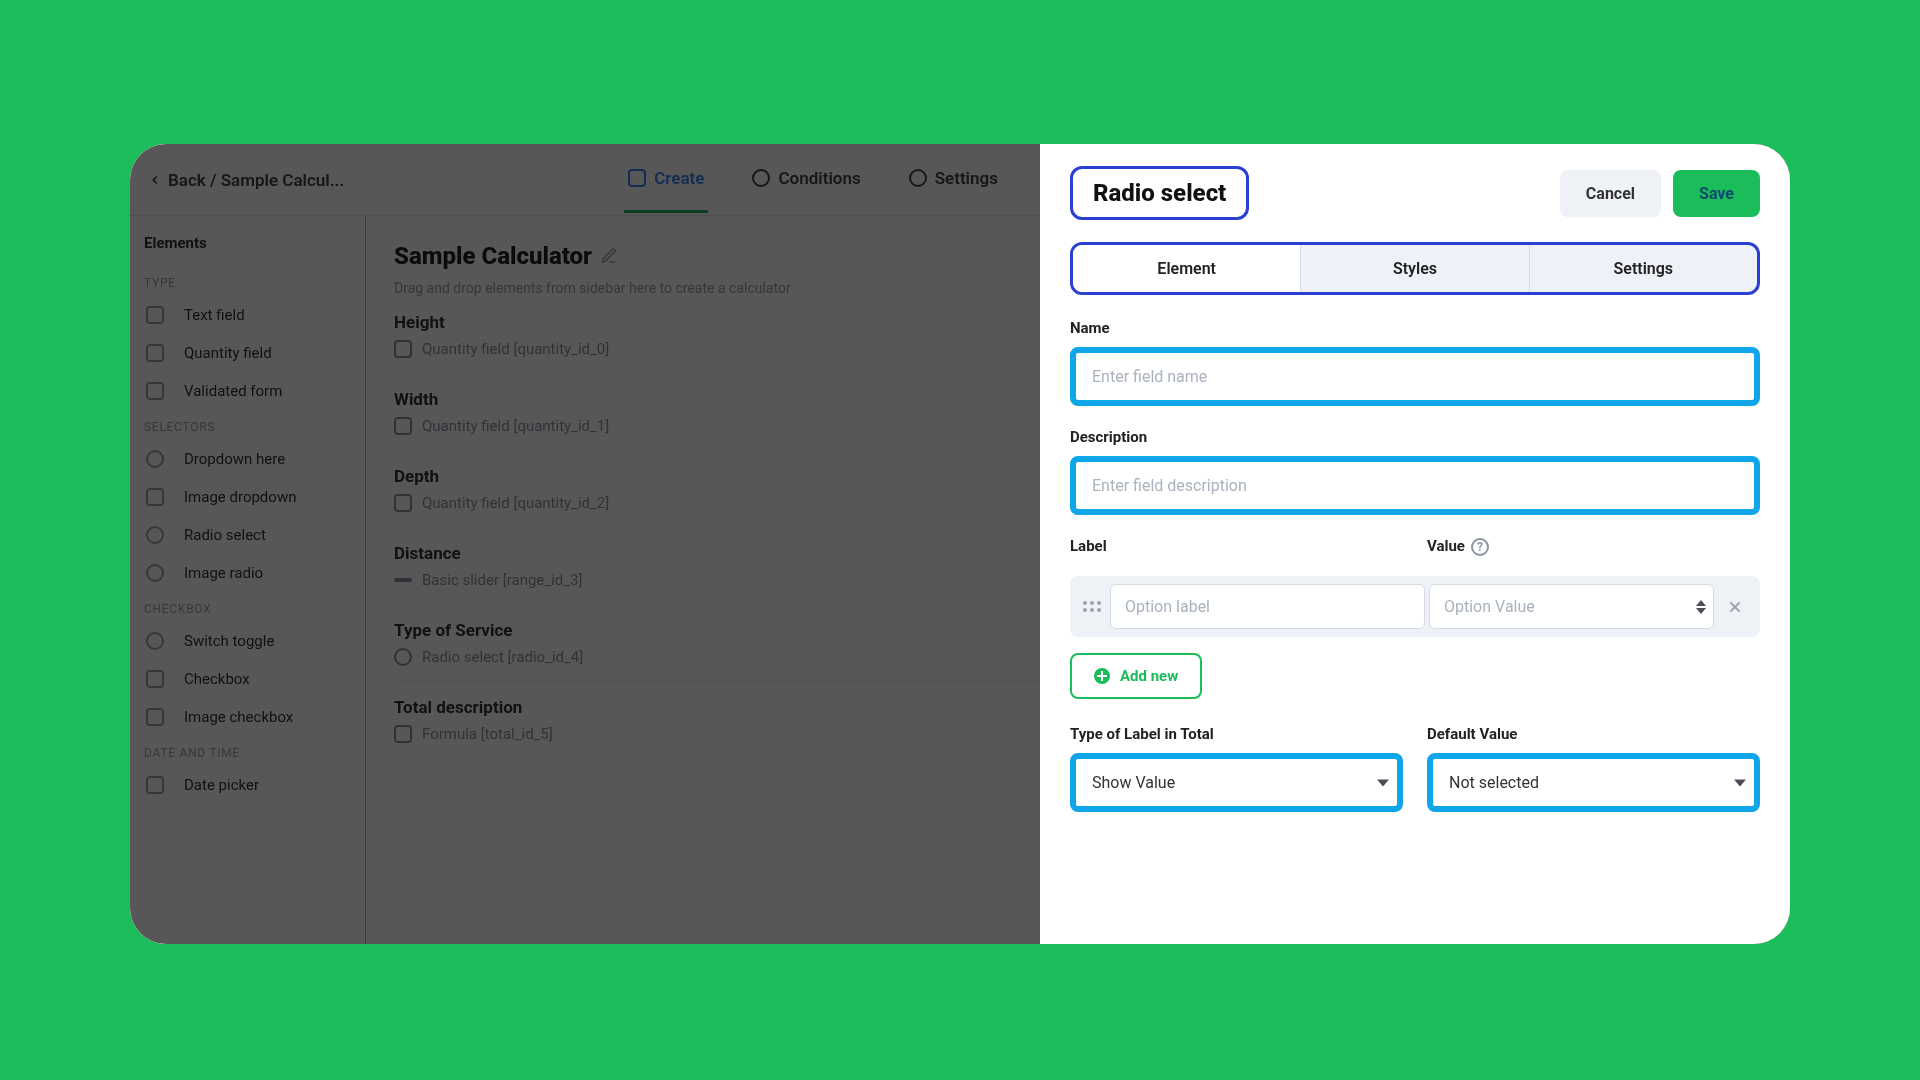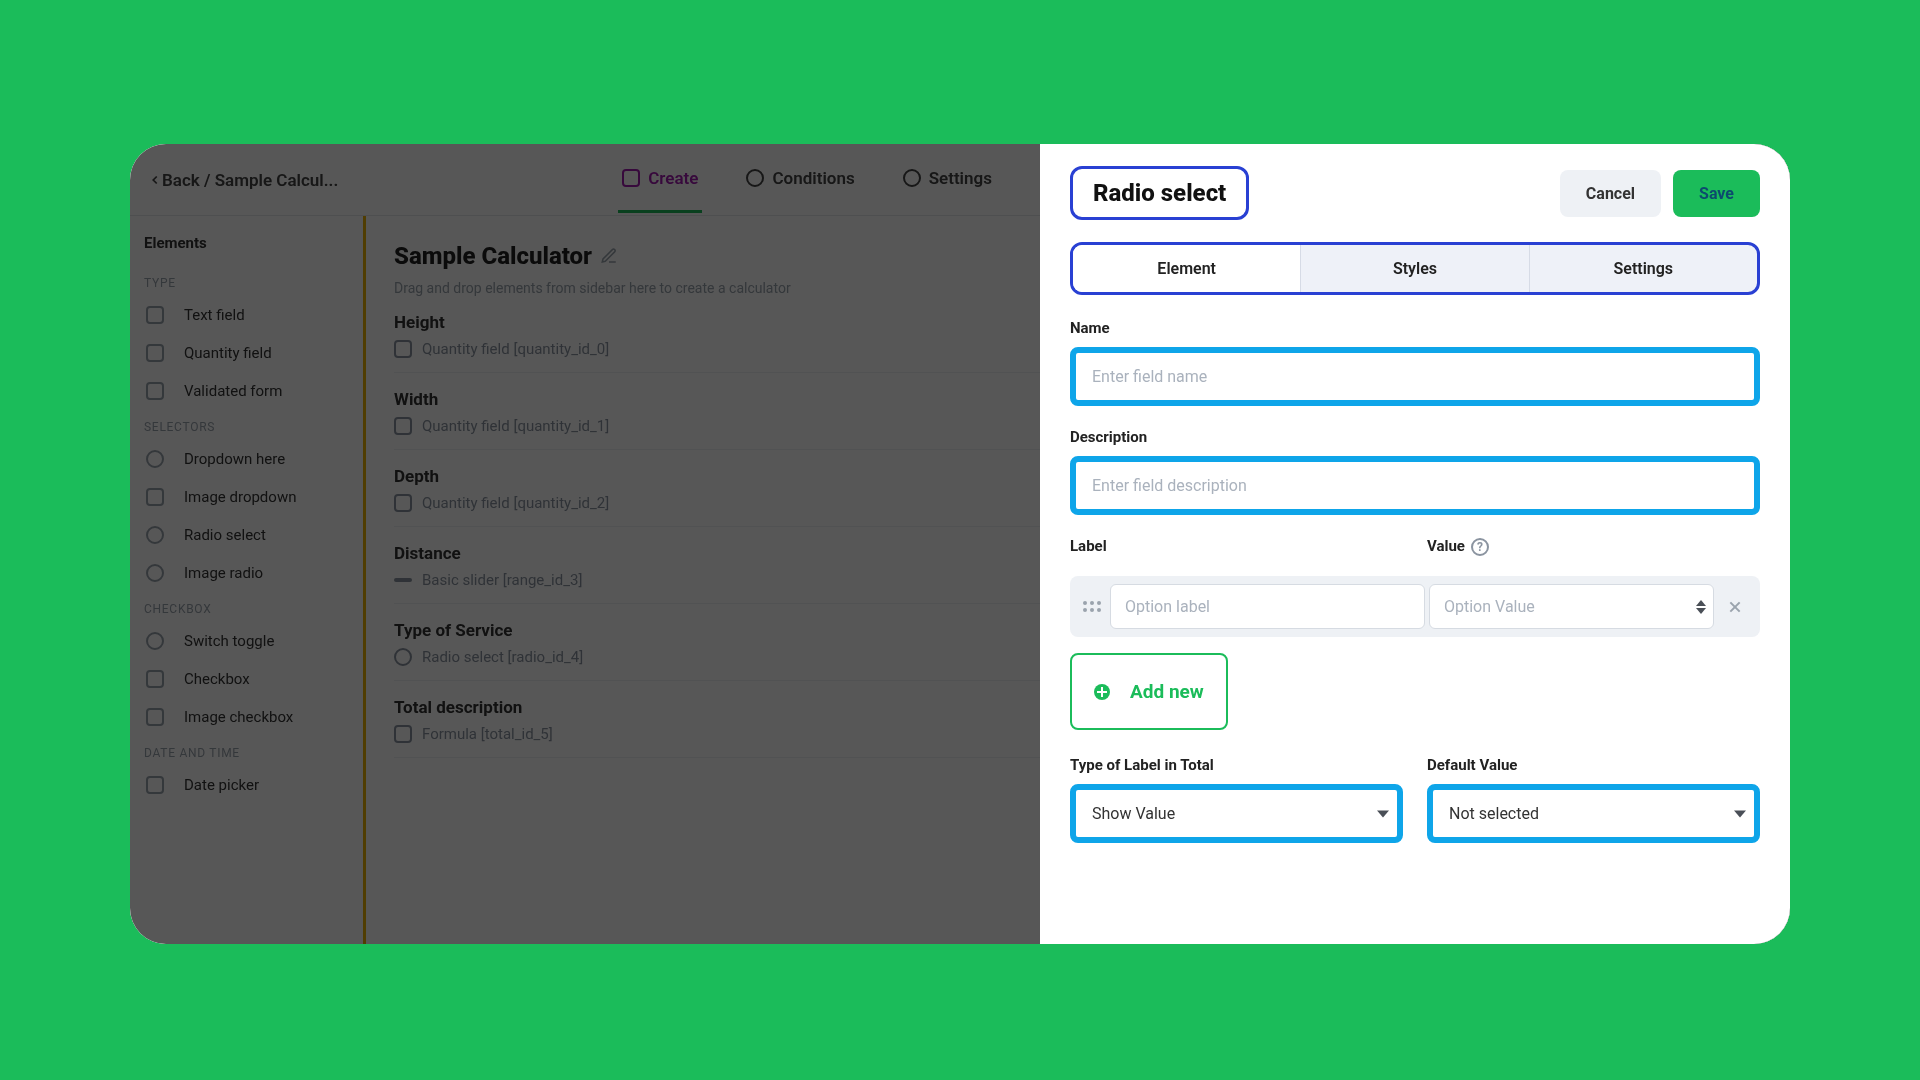--- a/index.html
+++ b/index.html
@@ -1,29 +1,29 @@
 <!DOCTYPE html>
 <html><head>
 <meta charset="utf-8">
 <style>
   * { box-sizing: border-box; margin: 0; padding: 0; font-family: -apple-system, BlinkMacSystemFont, "Segoe UI", Roboto, Helvetica, Arial, sans-serif; }
   body { background: #1bbc5a; width: 1920px; height: 1080px; overflow: hidden; }
   .stage { position: absolute; left: 130px; top: 144px; width: 1660px; height: 800px; border-radius: 36px; overflow: hidden; background: #fff; }
   
   .app-bg { position: absolute; inset: 0; background: #fff; }
   .topbar { display: flex; align-items: center; height: 72px; border-bottom: 1px solid #e5e7eb; padding: 0 18px; gap: 10px; }
-  .back { display: flex; align-items: center; gap: 0; color: #444; font-size: 17px; font-weight: 600; }
+  .back { display: flex; align-items: center; gap: 6px; color: #444; font-size: 17px; font-weight: 600; }
   .back svg { width: 14px; height: 14px; }
   .tabs-top { display: flex; gap: 40px; margin-left: 270px; }
   .tab-top { display: flex; align-items: center; gap: 8px; color: #444; font-size: 17px; font-weight: 600; padding: 22px 4px; border-bottom: 3px solid transparent; }
-  .tab-top.active { color: #a21caf; border-bottom-color: #1bbc5a; }
+  .tab-top.active { color: #3b82f6; border-bottom-color: #1bbc5a; }
   .tab-top .ico { width: 18px; height: 18px; border: 2px solid currentColor; border-radius: 4px; display:inline-block; }
   .tab-top .ico.round { border-radius: 50%; }
   .layout { display: flex; height: calc(100% - 72px); }
-  .sidebar { width: 236px; border-right: 3px solid #eab308; padding: 14px 10px 0 10px; overflow: hidden; }
+  .sidebar { width: 236px; border-right: 1px solid #eab308; padding: 14px 10px 0 10px; overflow: hidden; }
   .sb-title { font-size: 15px; font-weight: 700; color: #333; padding: 4px 4px 14px; }
   .sb-section { font-size: 12px; text-transform: uppercase; letter-spacing: .06em; color: #9aa3ad; padding: 10px 4px 6px; }
   .sb-item { display: flex; align-items: center; gap: 20px; padding: 10px 6px; color: #333; font-size: 15px; }
   .sb-item .glyph { width: 18px; height: 18px; border: 2px solid #9aa3ad; border-radius: 4px; flex-shrink:0; }
   .sb-item .glyph.circle { border-radius: 50%; }
   .main { flex: 1; padding: 26px 28px 0; }
   .main h1 { font-size: 24px; font-weight: 800; color: #222; display:flex; align-items:center; gap:8px; }
   .main .hint { color: #9aa3ad; font-size: 14px; margin-top: 10px; }
   .field-row { border-bottom: 1px solid #edf0f3; padding: 16px 0 14px; }
   .field-row .fname { font-size: 17px; font-weight: 700; color: #333; margin-bottom: 8px; }
@@ -61,21 +61,21 @@
   .opt-in { flex:1; border:1px solid #d6dbe2; border-radius:6px; padding:12px 14px; font-size:16px; background:#fff; color:#333; }
   .opt-in::placeholder{ color:#aab2bd; }
   .val-wrap { flex:1; position:relative; display:flex; align-items:center; }
   .spin { position:absolute; right:8px; display:flex; flex-direction:column; gap:2px; }
   .spin b { width:0; height:0; border-left:5px solid transparent; border-right:5px solid transparent; cursor:pointer; }
   .spin b.up { border-bottom:6px solid #4a4f57; }
   .spin b.down { border-top:6px solid #4a4f57; }
   .del { width:34px; height:34px; display:flex; align-items:center; justify-content:center; color:#9aa3ad; cursor:pointer; }
   .del svg { width:16px; height:16px; }
 
-  .add-btn { display:inline-flex; align-items:center; gap:20px; border:2px solid #1bbc5a; background:#fff; color:#1bbc5a; font-size:19px; font-weight:700; border-radius:8px; padding:25px 22px; cursor:pointer; margin-top:16px; }
+  .add-btn { display:inline-flex; align-items:center; gap:10px; border:2px solid #1bbc5a; background:#fff; color:#1bbc5a; font-size:15px; font-weight:700; border-radius:8px; padding:12px 22px; cursor:pointer; margin-top:16px; }
   .add-btn .plus { width:16px; height:16px; background:#1bbc5a; border-radius:50%; position:relative; }
   .add-btn .plus::before, .add-btn .plus::after { content:""; position:absolute; background:#fff; }
   .add-btn .plus::before { left:3px; right:3px; top:7px; height:2px; }
   .add-btn .plus::after  { top:3px; bottom:3px; left:7px; width:2px; }
 
   .select { position:relative; }
   .select .finput { padding-right:36px; cursor:pointer; }
   .select .caret { position:absolute; right:14px; top:50%; transform:translateY(-50%); width:0; height:0; border-left:6px solid transparent; border-right:6px solid transparent; border-top:7px solid #4a4f57; }
 </style>
 </head>

